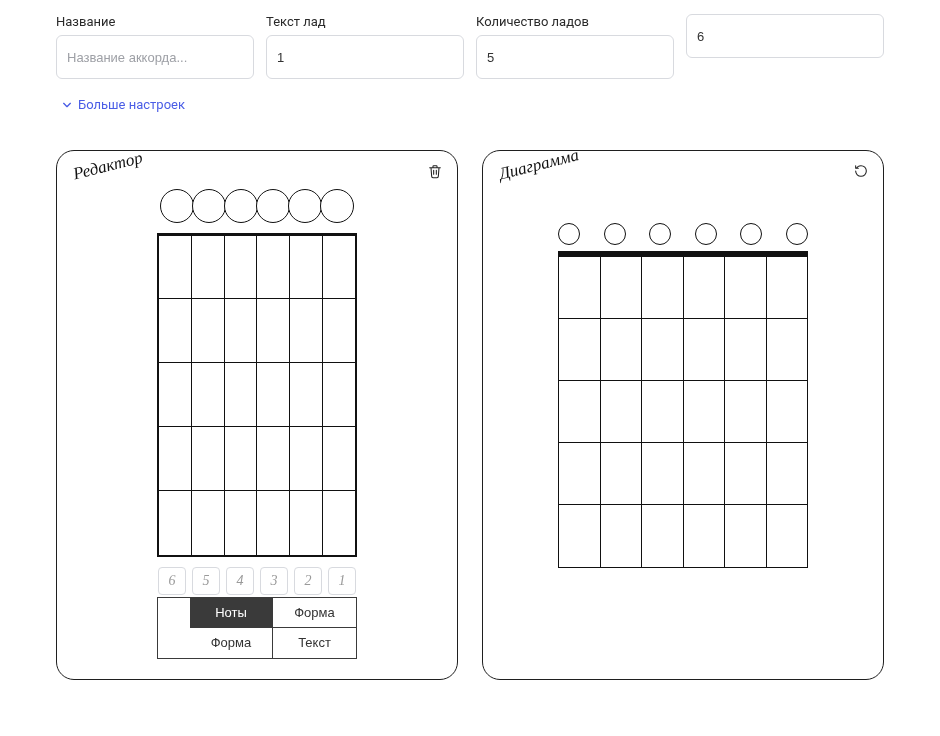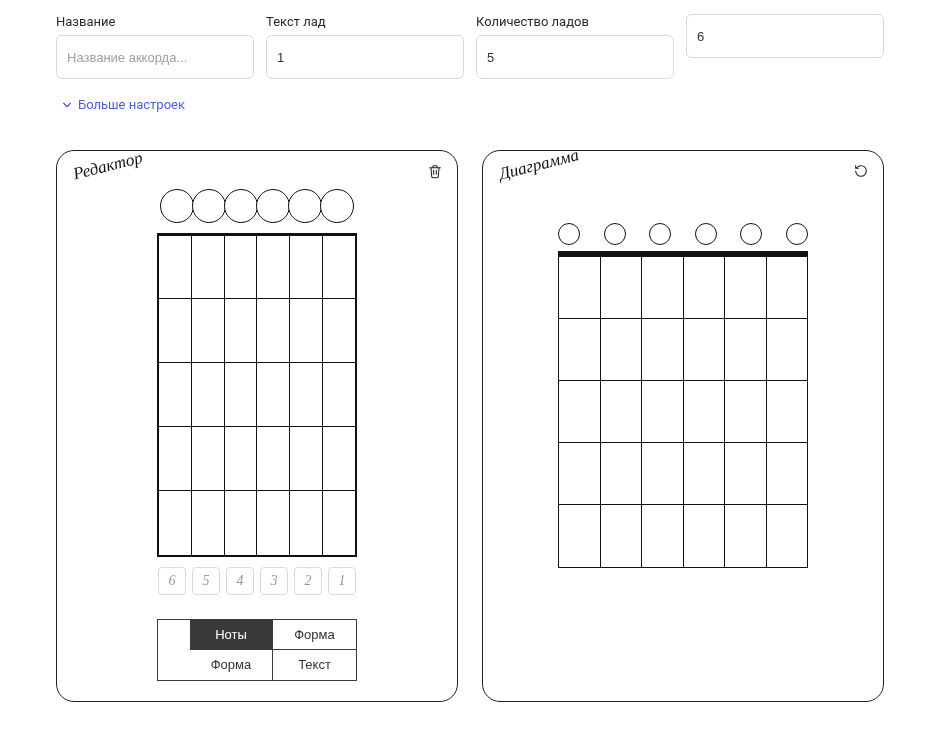--- a/index.html
+++ b/index.html
@@ -34,21 +34,21 @@
   
   .fret-wrap{display:flex;flex-direction:column;align-items:center;}
   .fretboard{width:200px;border:2px solid #111;border-top-width:2px;}
   .fret{height:64px;border-bottom:1.5px solid #111;display:flex;}
   .fret:first-child{border-top:1.5px solid #111;}
   .fret:last-child{border-bottom:0;}
   .string{flex:1;border-right:1.5px solid #111;}
   .string:last-child{border-right:0;}
   .tuning-row{display:flex;gap:6px;margin-top:10px;}
   .tun{width:28px;height:28px;border:1px solid var(--bd);border-radius:4px;display:flex;align-items:center;justify-content:center;font-family:"Segoe Script","Brush Script MT",cursive;font-style:italic;font-size:14px;color:#9a9a9a;background:#fff;}
-  .btn-grid{display:grid;grid-template-columns:1fr 1fr;gap:0;margin-top:24px;width:200px;border:1px solid #3a3a3a;padding-left:32px;}
+  .btn-grid{display:grid;grid-template-columns:1fr 1fr;gap:0;margin-top:2px;width:200px;border:1px solid #3a3a3a;padding-left:32px;}
   .btn-grid .tab-btn{height:30px;border:0;background:#fff;font-size:13px;cursor:pointer;color:#333;border-right:1px solid #3a3a3a;border-bottom:1px solid #3a3a3a;}
   .btn-grid .tab-btn:nth-child(2n){border-right:0;}
   .btn-grid .tab-btn:nth-last-child(-n+2){border-bottom:0;}
   .btn-grid .tab-btn.active{background:#3a3a3a;color:#fff;}
   
   .diagram{display:flex;flex-direction:column;align-items:center;margin-top:56px;}
   .diag-nut{width:250px;height:6px;background:#111;}
   .diag-board{width:250px;border:1.5px solid #111;border-top:0;}
   .diag-fret{height:62px;border-bottom:1.5px solid #111;display:flex;}
   .diag-fret:last-child{border-bottom:0;}

